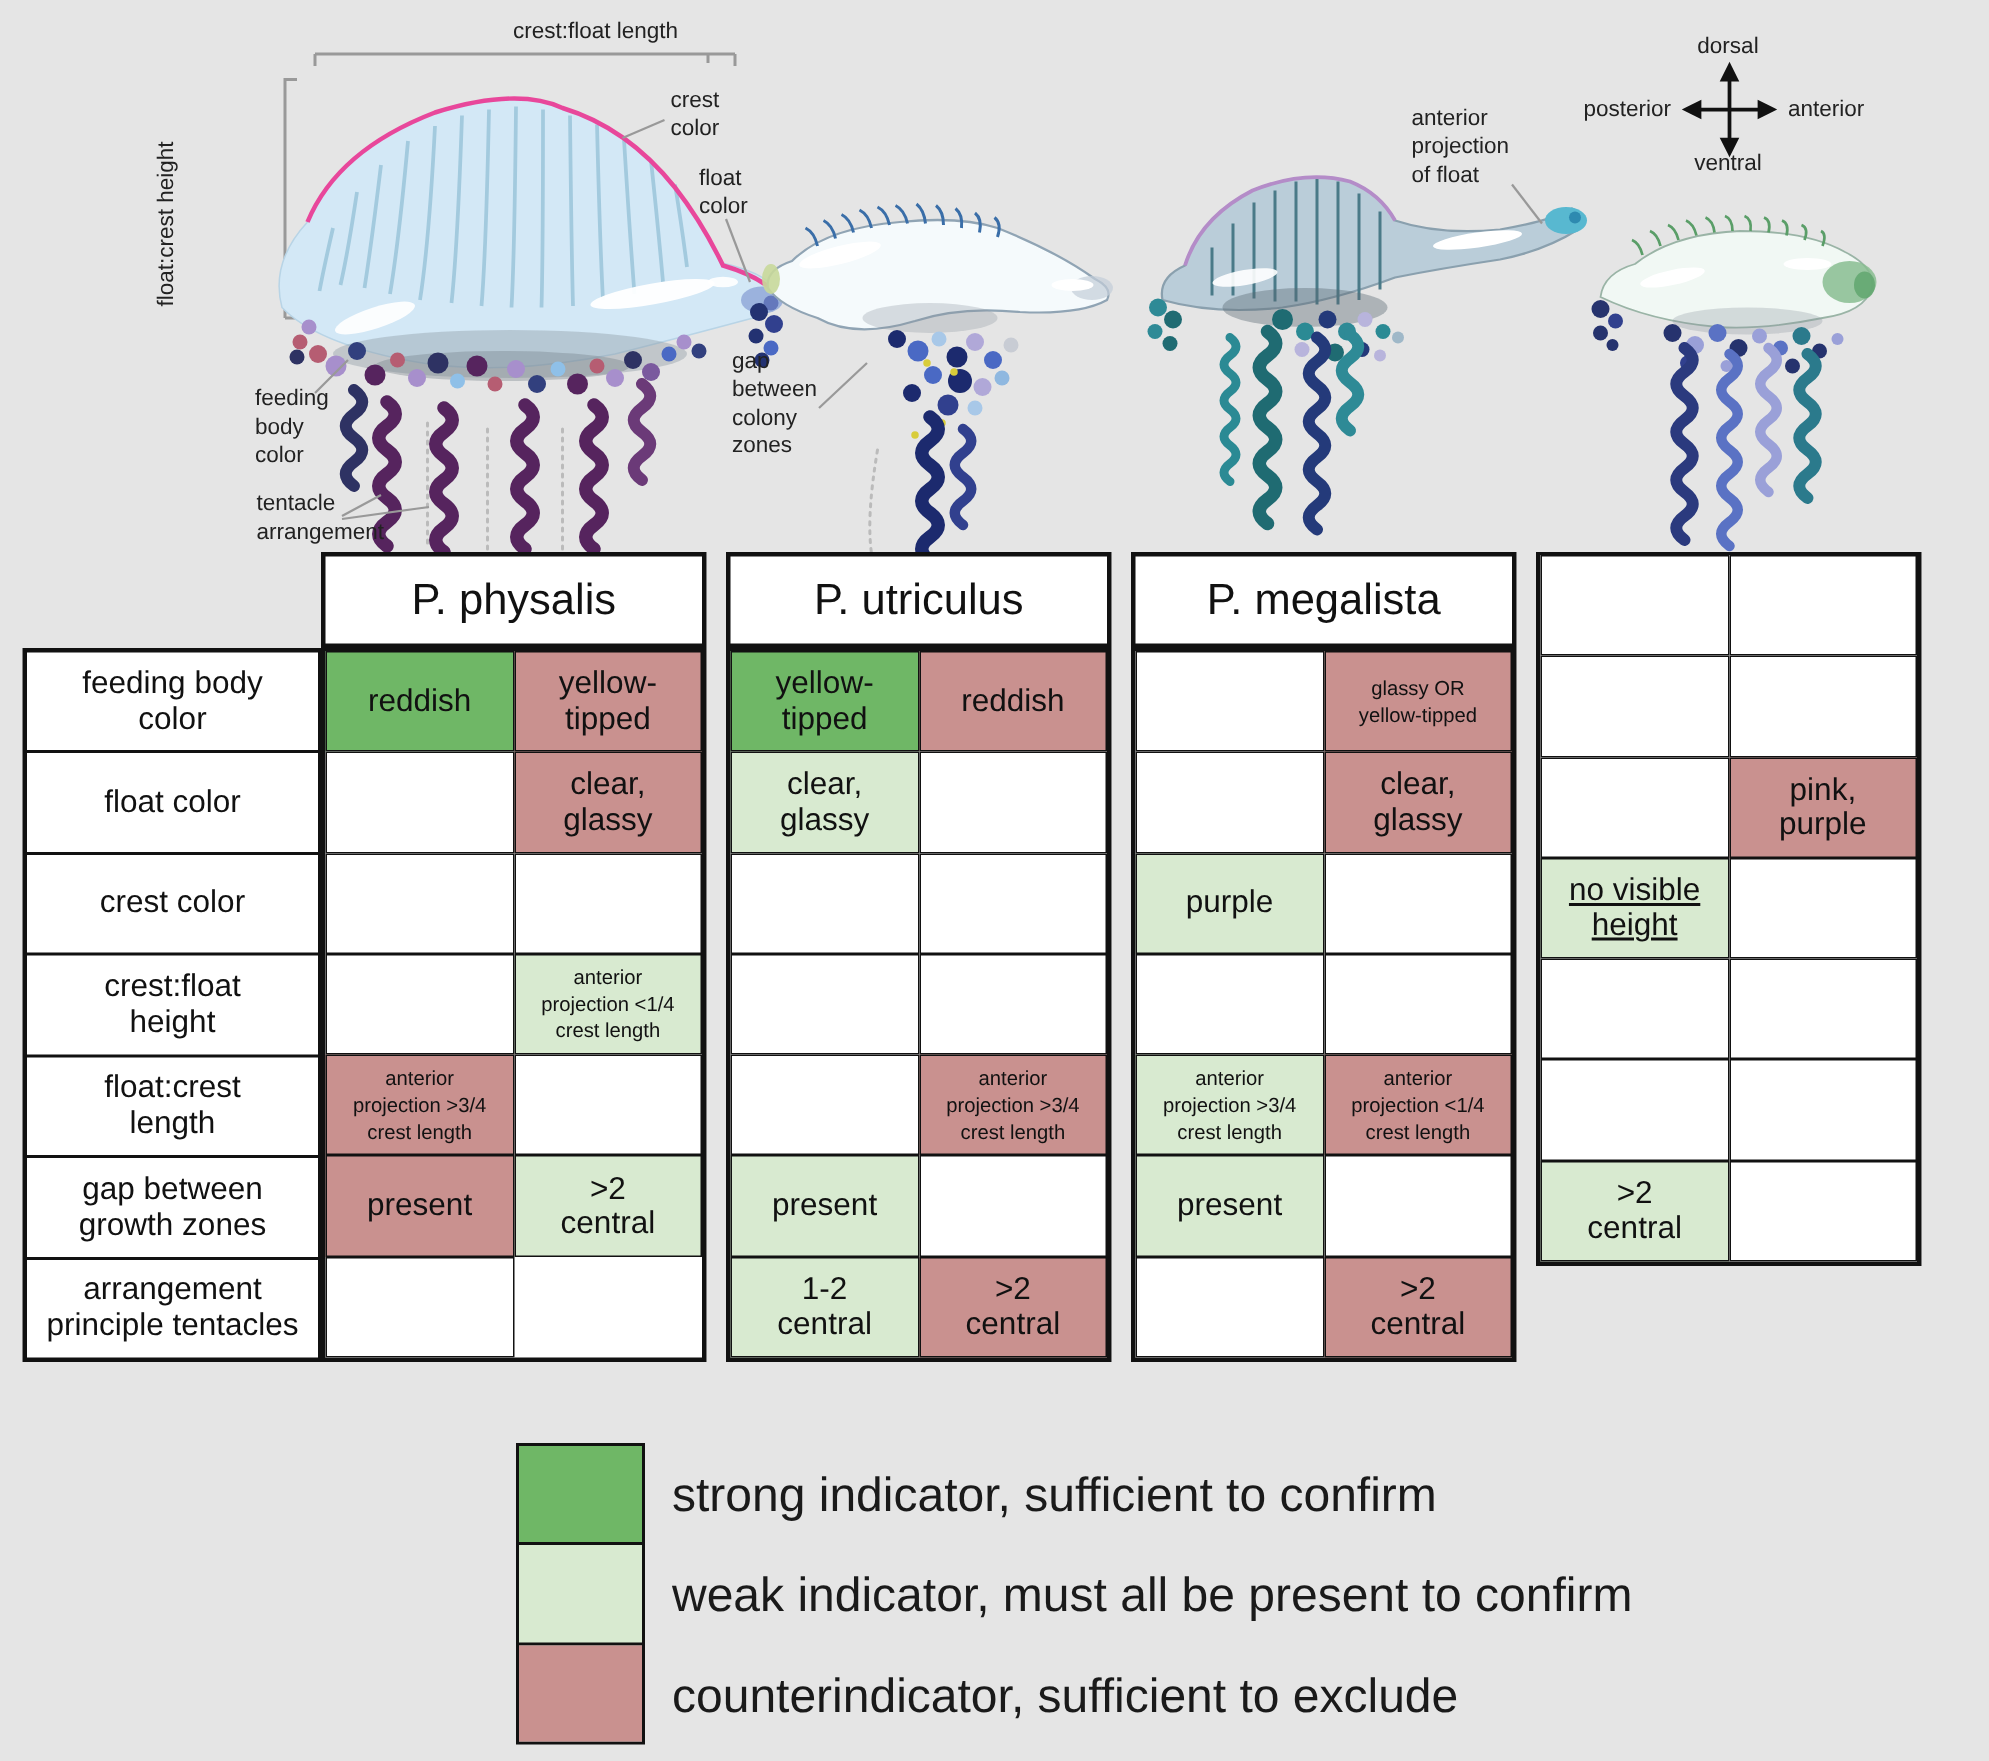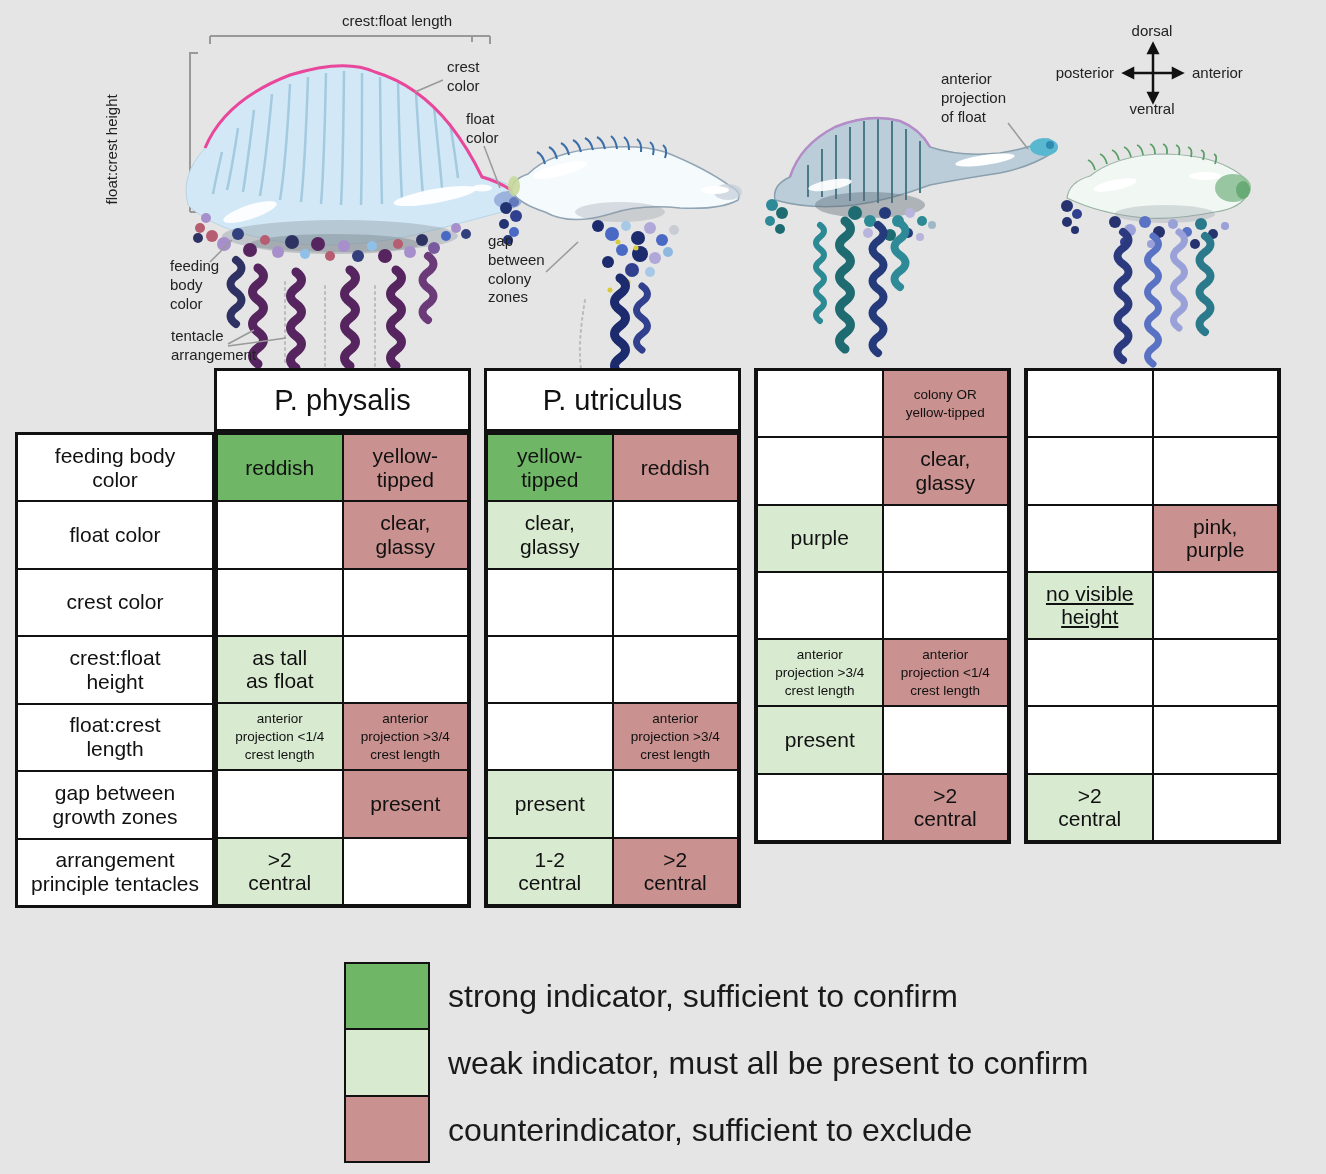--- a/index.html
+++ b/index.html
@@ -322,22 +322,20 @@
         <div class="species-header">P. physalis</div>
         <div class="species-body">
           <div class="cell" style="background: rgb(111, 183, 102);">reddish</div>
           <div class="cell" style="background: rgb(201, 145, 143);">yellow-
 tipped</div>
           <div class="cell" style="background: rgb(255, 255, 255);"></div>
           <div class="cell" style="background: rgb(201, 145, 143);">clear,
 glassy</div>
           <div class="cell" style="background: rgb(255, 255, 255);"></div>
           <div class="cell" style="background: rgb(255, 255, 255);"></div>
-          <div class="cell" style="background: rgb(216, 234, 208);">as tall
-as float</div>
           <div class="cell" style="background: rgb(255, 255, 255);"></div>
           <div class="cell small" style="background: rgb(216, 234, 208);">anterior
 projection &lt;1/4
 crest length</div>
           <div class="cell small" style="background: rgb(201, 145, 143);">anterior
 projection &gt;3/4
 crest length</div>
           <div class="cell" style="background: rgb(255, 255, 255);"></div>
           <div class="cell" style="background: rgb(201, 145, 143);">present</div>
           <div class="cell" style="background: rgb(216, 234, 208);">&gt;2
@@ -364,23 +362,24 @@
 crest length</div>
           <div class="cell" style="background: rgb(216, 234, 208);">present</div>
           <div class="cell" style="background: rgb(255, 255, 255);"></div>
           <div class="cell" style="background: rgb(216, 234, 208);">1-2
 central</div>
           <div class="cell" style="background: rgb(201, 145, 143);">&gt;2
 central</div>
         </div>
       </div>
       <div class="species-group" style="left: 754px;">
+        <div class="species-header">P. megalista</div>
         <div class="species-body">
           <div class="cell" style="background: rgb(255, 255, 255);"></div>
-          <div class="cell small" style="background: rgb(201, 145, 143);">colony OR
+          <div class="cell small" style="background: rgb(201, 145, 143);">glassy OR
 yellow-tipped</div>
           <div class="cell" style="background: rgb(255, 255, 255);"></div>
           <div class="cell" style="background: rgb(201, 145, 143);">clear,
 glassy</div>
           <div class="cell" style="background: rgb(216, 234, 208);">purple</div>
           <div class="cell" style="background: rgb(255, 255, 255);"></div>
           <div class="cell" style="background: rgb(255, 255, 255);"></div>
           <div class="cell" style="background: rgb(255, 255, 255);"></div>
           <div class="cell small" style="background: rgb(216, 234, 208);">anterior
 projection &gt;3/4

